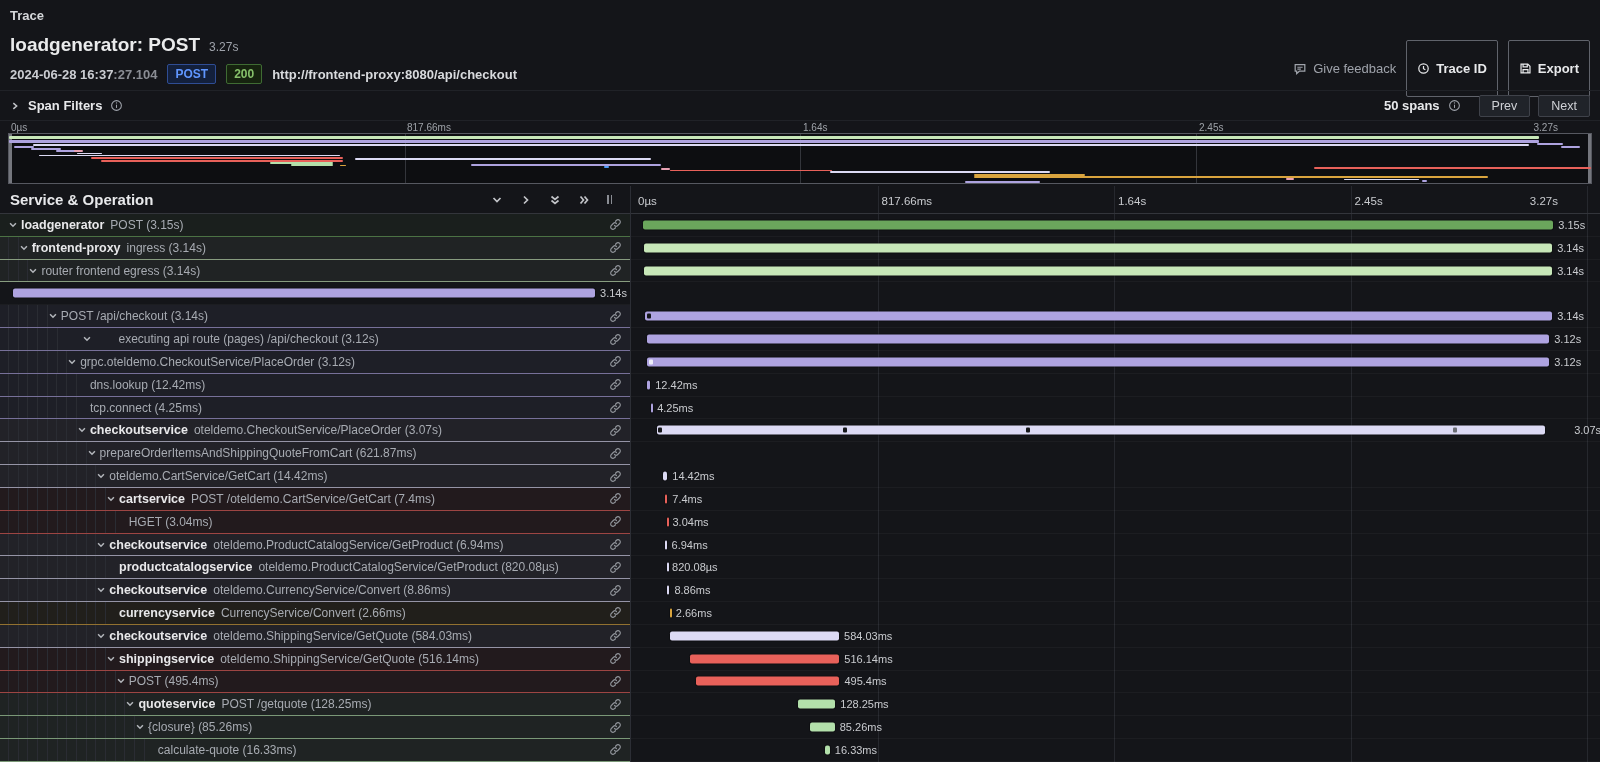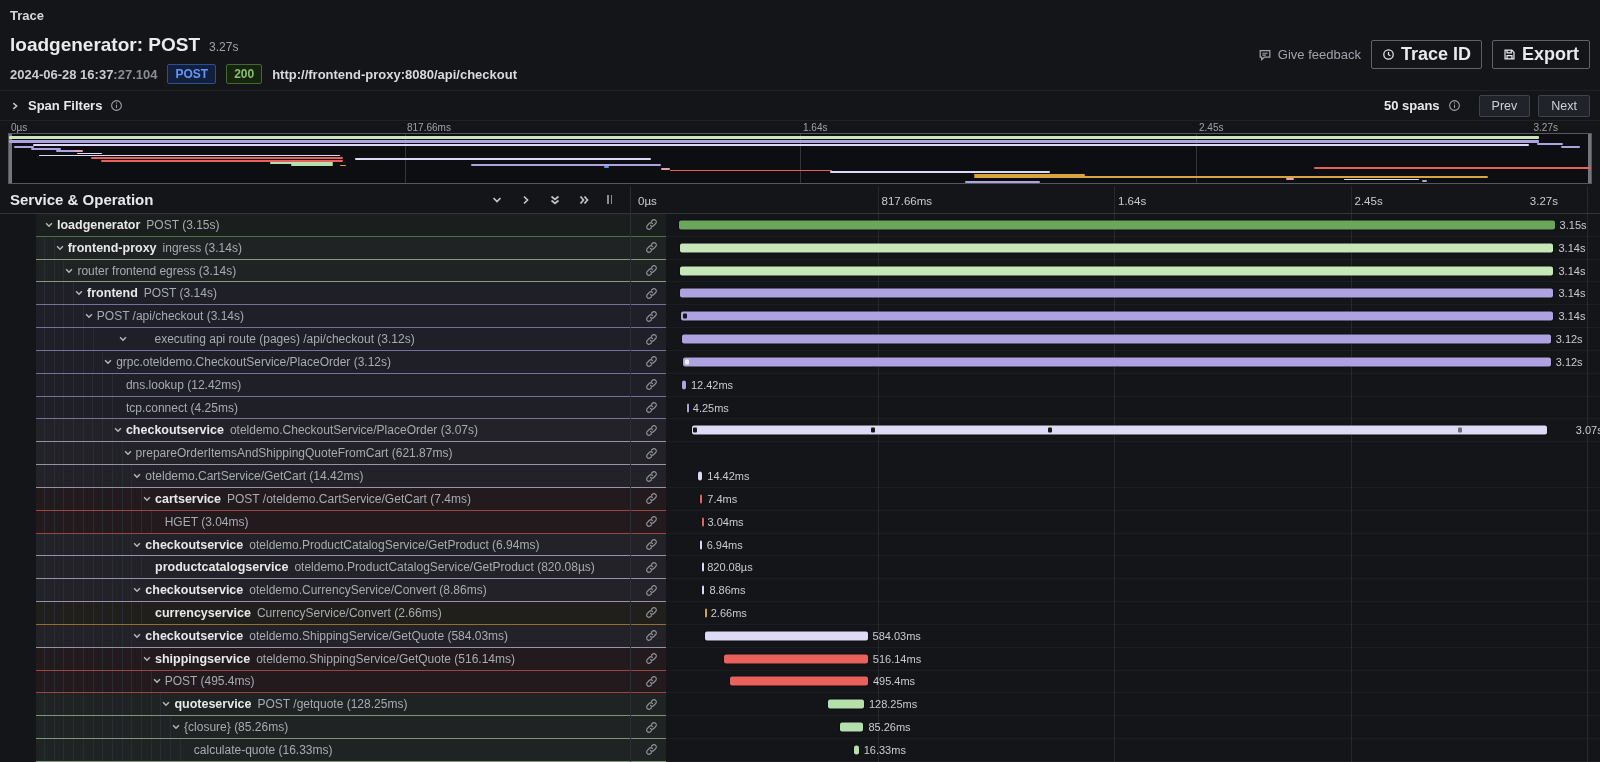--- a/index.html
+++ b/index.html
@@ -25,22 +25,22 @@
   .ts-main { color:#cbcdd2; font-weight:600; }
   .ts-frac { color:#8a8d94; font-weight:600; }
   .badge { font-size:12px; font-weight:700; padding:2px 7px; border-radius:2px; border:1px solid; }
   .badge-method { color:#5f96ff; border-color:#2f4d94; background:#13203c; }
   .badge-status { color:#86c06a; border-color:#3f6b33; background:#16230f; }
   .url-text { color:#d8dadd; font-weight:600; }
 
   .header-actions { position:absolute; right:10px; top:10px; display:flex; align-items:center; gap:10px; }
   .link-btn { display:flex; align-items:center; gap:6px; color:#9fa3ab; font-size:13px;
     background:none; border:none; cursor:pointer; font-family:inherit; }
-  .ghost-btn { display:flex; align-items:center; gap:6px; color:#e8e9eb; font-size:18px; font-weight:600;
-    background:transparent; border:1px solid #60636b; border-radius:2px; padding:3px 10px; cursor:pointer; font-family:inherit; }
+  .ghost-btn { display:flex; align-items:center; gap:6px; color:#e8e9eb; font-size:13px; font-weight:600;
+    background:transparent; border:1px solid #60636b; border-radius:2px; padding:20px 10px; cursor:pointer; font-family:inherit; }
 
   
   .filters-bar { position:absolute; top:90px; left:0; right:0; height:31px;
     border-top:1px solid #202227; border-bottom:1px solid #202227;
     display:flex; align-items:center; justify-content:space-between; padding:0 10px; }
   .filters-left { display:flex; align-items:center; gap:8px; }
   .filters-title { font-size:13px; font-weight:600; color:#e8e9eb; }
   .filters-right { display:flex; align-items:center; gap:8px; }
   .span-count { font-size:13px; font-weight:700; color:#e8e9eb; }
   .pager-btn { background:#202329; border:1px solid #3f424a; border-radius:2px; color:#cfd1d6;
@@ -73,21 +73,21 @@
   .axis-track span { position:absolute; bottom:6px; font-size:11.5px; color:#c9cbcf; white-space:nowrap; }
 
   
   .col-divider { position:absolute; left:630px; top:186px; bottom:0; width:1px; background:#2c2e35; z-index:3; }
   .timeline-bg { position:absolute; top:186px; bottom:0; left:642px; right:12px; z-index:0; }
   .tl-grid { position:absolute; top:0; bottom:0; width:1px; background:#26282e; }
 
   
   .rows-area { position:absolute; top:214px; bottom:0; left:0; right:0;
     display:flex; flex-direction:column; z-index:1; }
-  .row { flex:1; display:grid; grid-template-columns:630px 1fr; min-height:0;padding-left:36px; }
+  .row { flex:1; display:grid; grid-template-columns:630px 1fr; min-height:0; }
   .cell-name { position:relative; display:flex; align-items:center; padding-left:8px;
     border-bottom:1px solid transparent; overflow:hidden; cursor:pointer; }
   .guides { flex:none; align-self:stretch;
     background:repeating-linear-gradient(to right, #2a2c33 0 1px, transparent 1px 9.7px); }
   .chev-slot { flex:none; width:13px; display:flex; align-items:center; color:#b4b7bc; }
   .svc-name { font-size:12.5px; font-weight:700; color:#e8e8ea; white-space:nowrap; margin-right:6px; }
   .op-name { font-size:12px; color:#a7abb2; white-space:nowrap; overflow:hidden; text-overflow:ellipsis; }
   .row-link { flex:none; margin-left:auto; padding:0 8px 0 6px; color:#8e9298; cursor:pointer; }
   .cell-time { position:relative; border-bottom:1px solid rgba(255,255,255,0.035); }
   .track { position:absolute; left:12px; right:12px; top:0; bottom:0; }
@@ -341,36 +341,20 @@
         </span>
       </div>
       <div class="cell-time">
         <div class="track">
           <div class="bar" style="left: 0.214067%; width: 95.9939%; background: rgb(199, 231, 184);"></div>
           <span class="dur-label" style="left: calc(96.208% + 5px);">3.14s</span>
         </div>
       </div>
     </div>
     <div class="row">
-      <div class="cell-name" style="background: rgba(174, 163, 224, 0.07); border-bottom-color: rgba(174, 163, 224, 0.62);">
-        <div class="guides" style="width: 30.1px;"></div>
-        <span class="chev-slot">
-          <svg width="10" height="10" viewBox="0 0 12 12" fill="none" stroke="currentColor" stroke-width="1.8">
-            <path d="M2.5 4l3.5 3.5L9.5 4"></path>
-          </svg>
-        </span>
-        <span class="svc-name">frontend</span>
-        <span class="op-name">POST (3.14s)</span>
-        <span class="row-link">
-          <svg width="13" height="13" viewBox="0 0 24 24" fill="none" stroke="currentColor" stroke-width="2.2" stroke-linecap="round">
-            <path d="M10.2 13.8a4.2 4.2 0 0 0 5.9 0l3.2-3.2a4.2 4.2 0 1 0-5.9-5.9l-1.3 1.3"></path>
-            <path d="M13.8 10.2a4.2 4.2 0 0 0-5.9 0l-3.2 3.2a4.2 4.2 0 1 0 5.9 5.9l1.3-1.3"></path>
-          </svg>
-        </span>
-      </div>
       <div class="cell-time">
         <div class="track">
           <div class="bar" style="left: 0.244648%; width: 95.9633%; background: rgb(174, 163, 224);"></div>
           <span class="dur-label" style="left: calc(96.208% + 5px);">3.14s</span>
         </div>
       </div>
     </div>
     <div class="row">
       <div class="cell-name" style="background: rgba(174, 163, 224, 0.07); border-bottom-color: rgba(174, 163, 224, 0.62);">
         <div class="guides" style="width: 39.8px;"></div>

